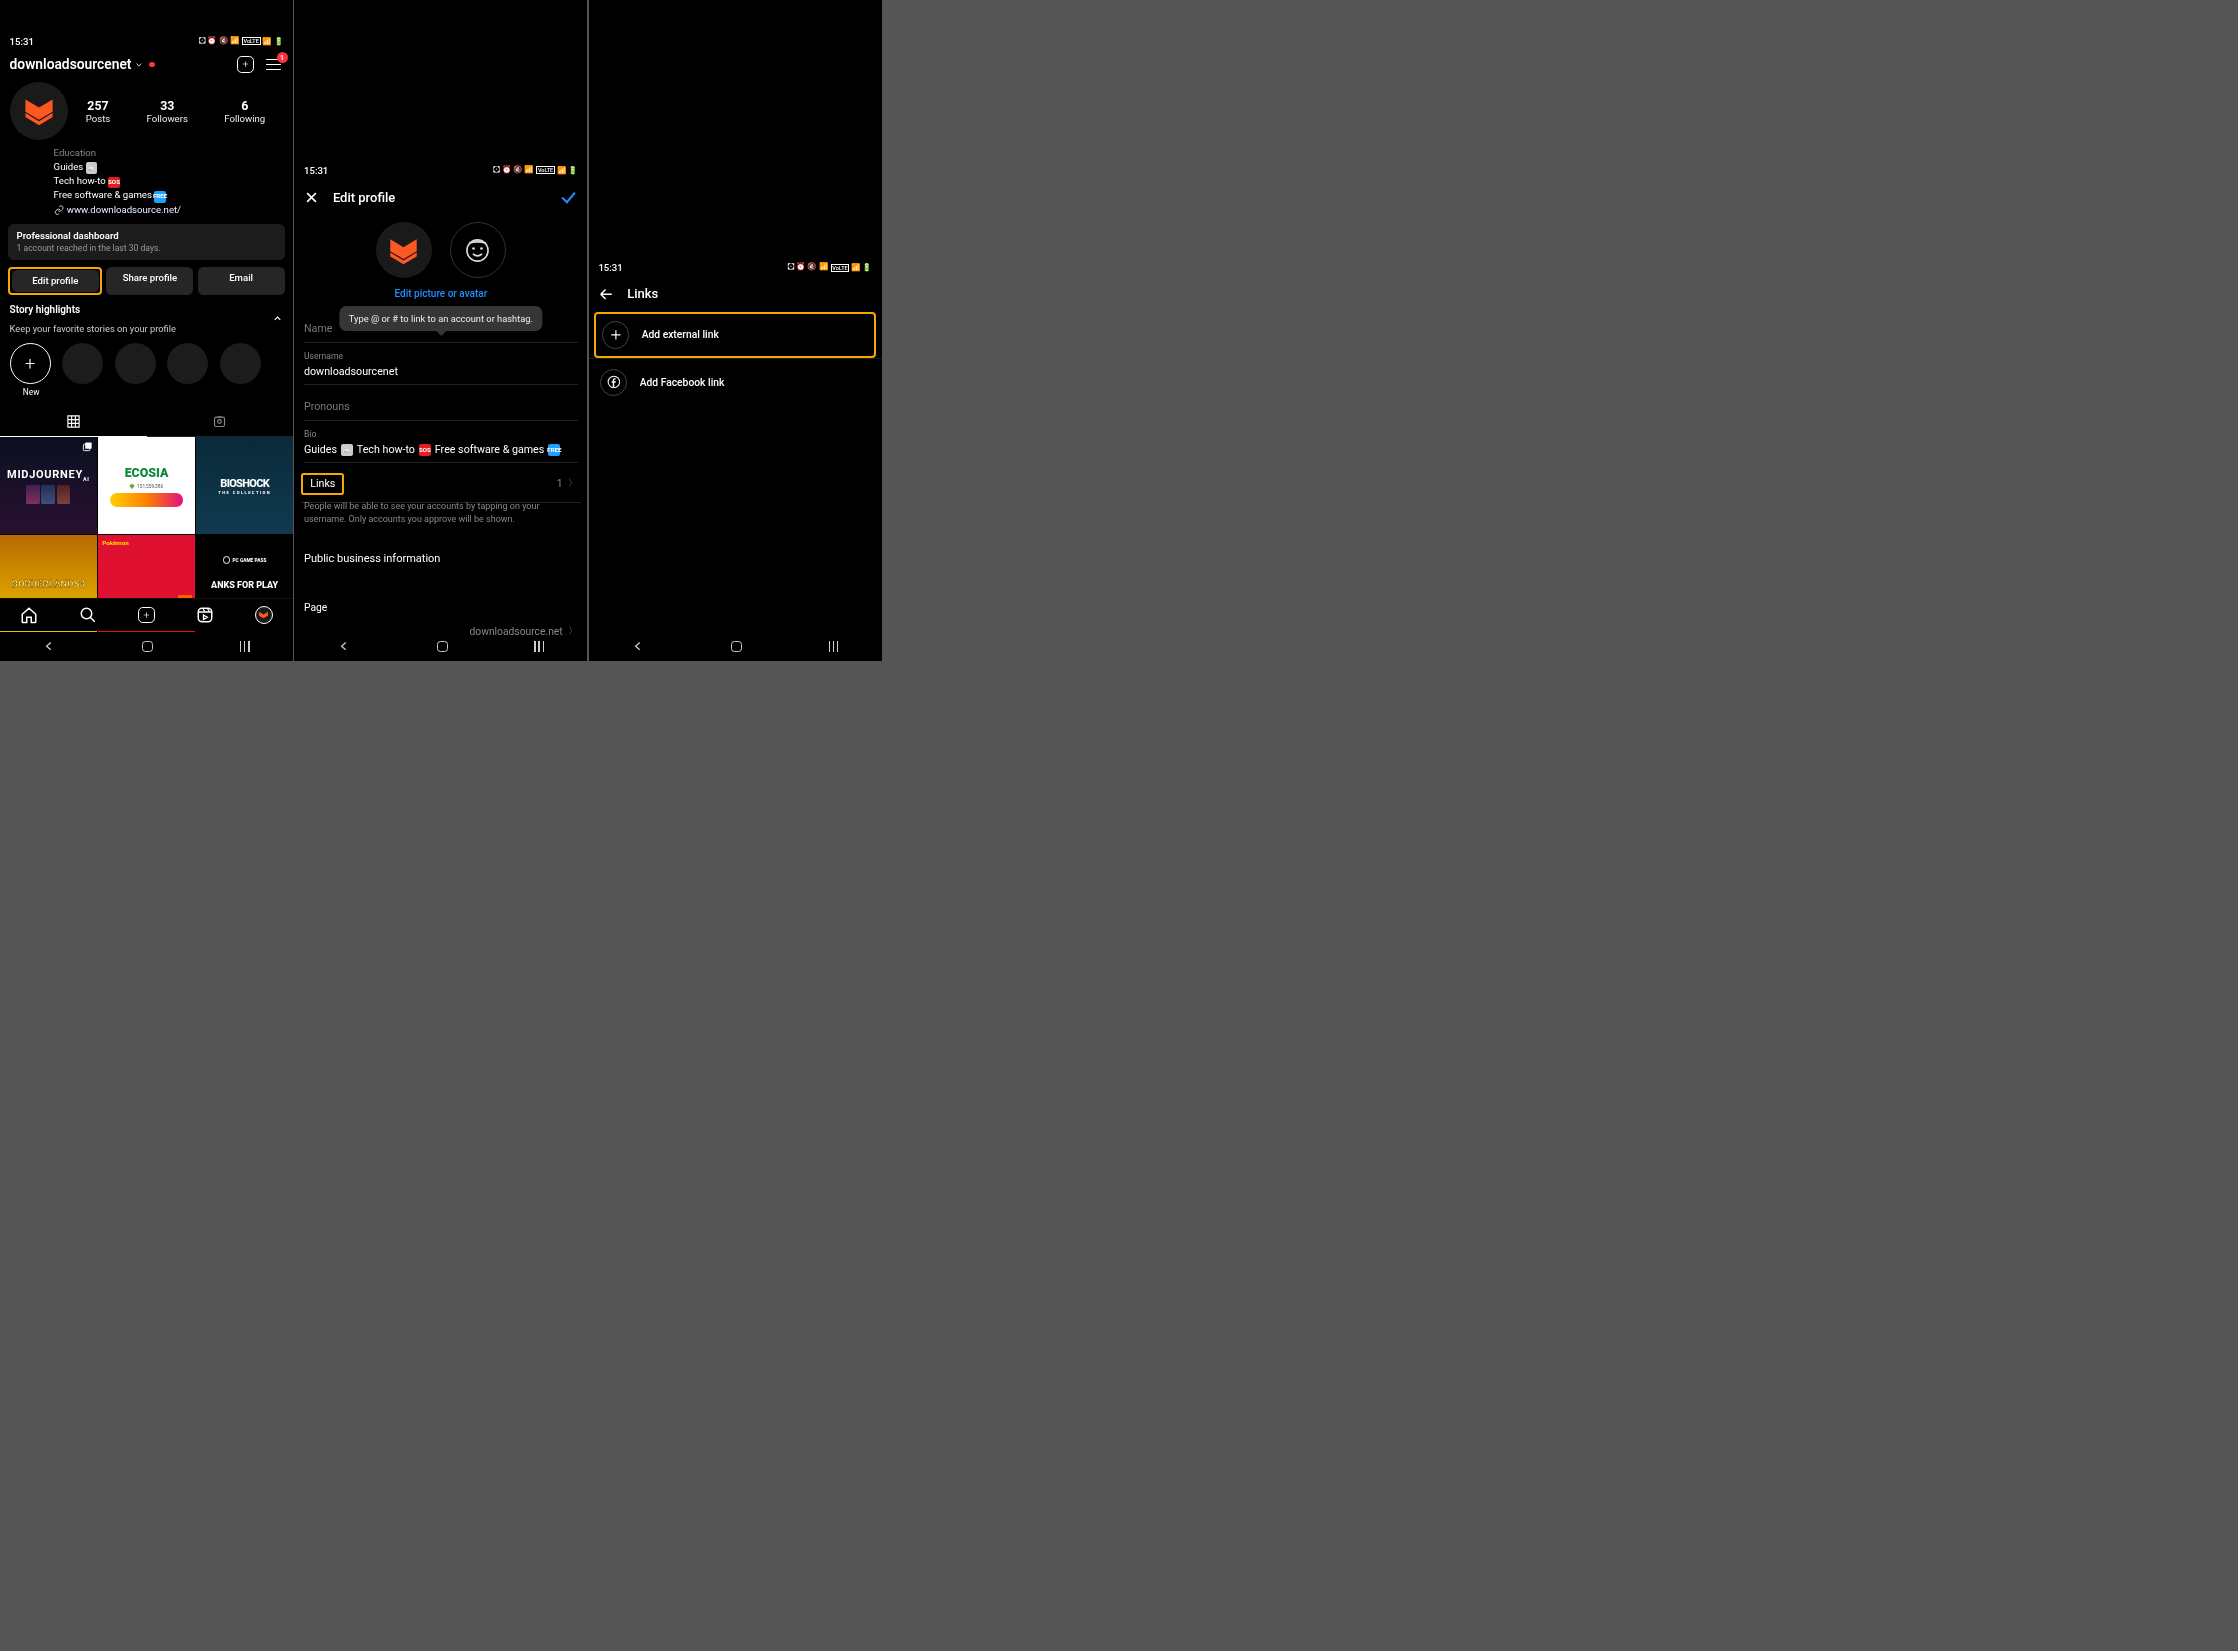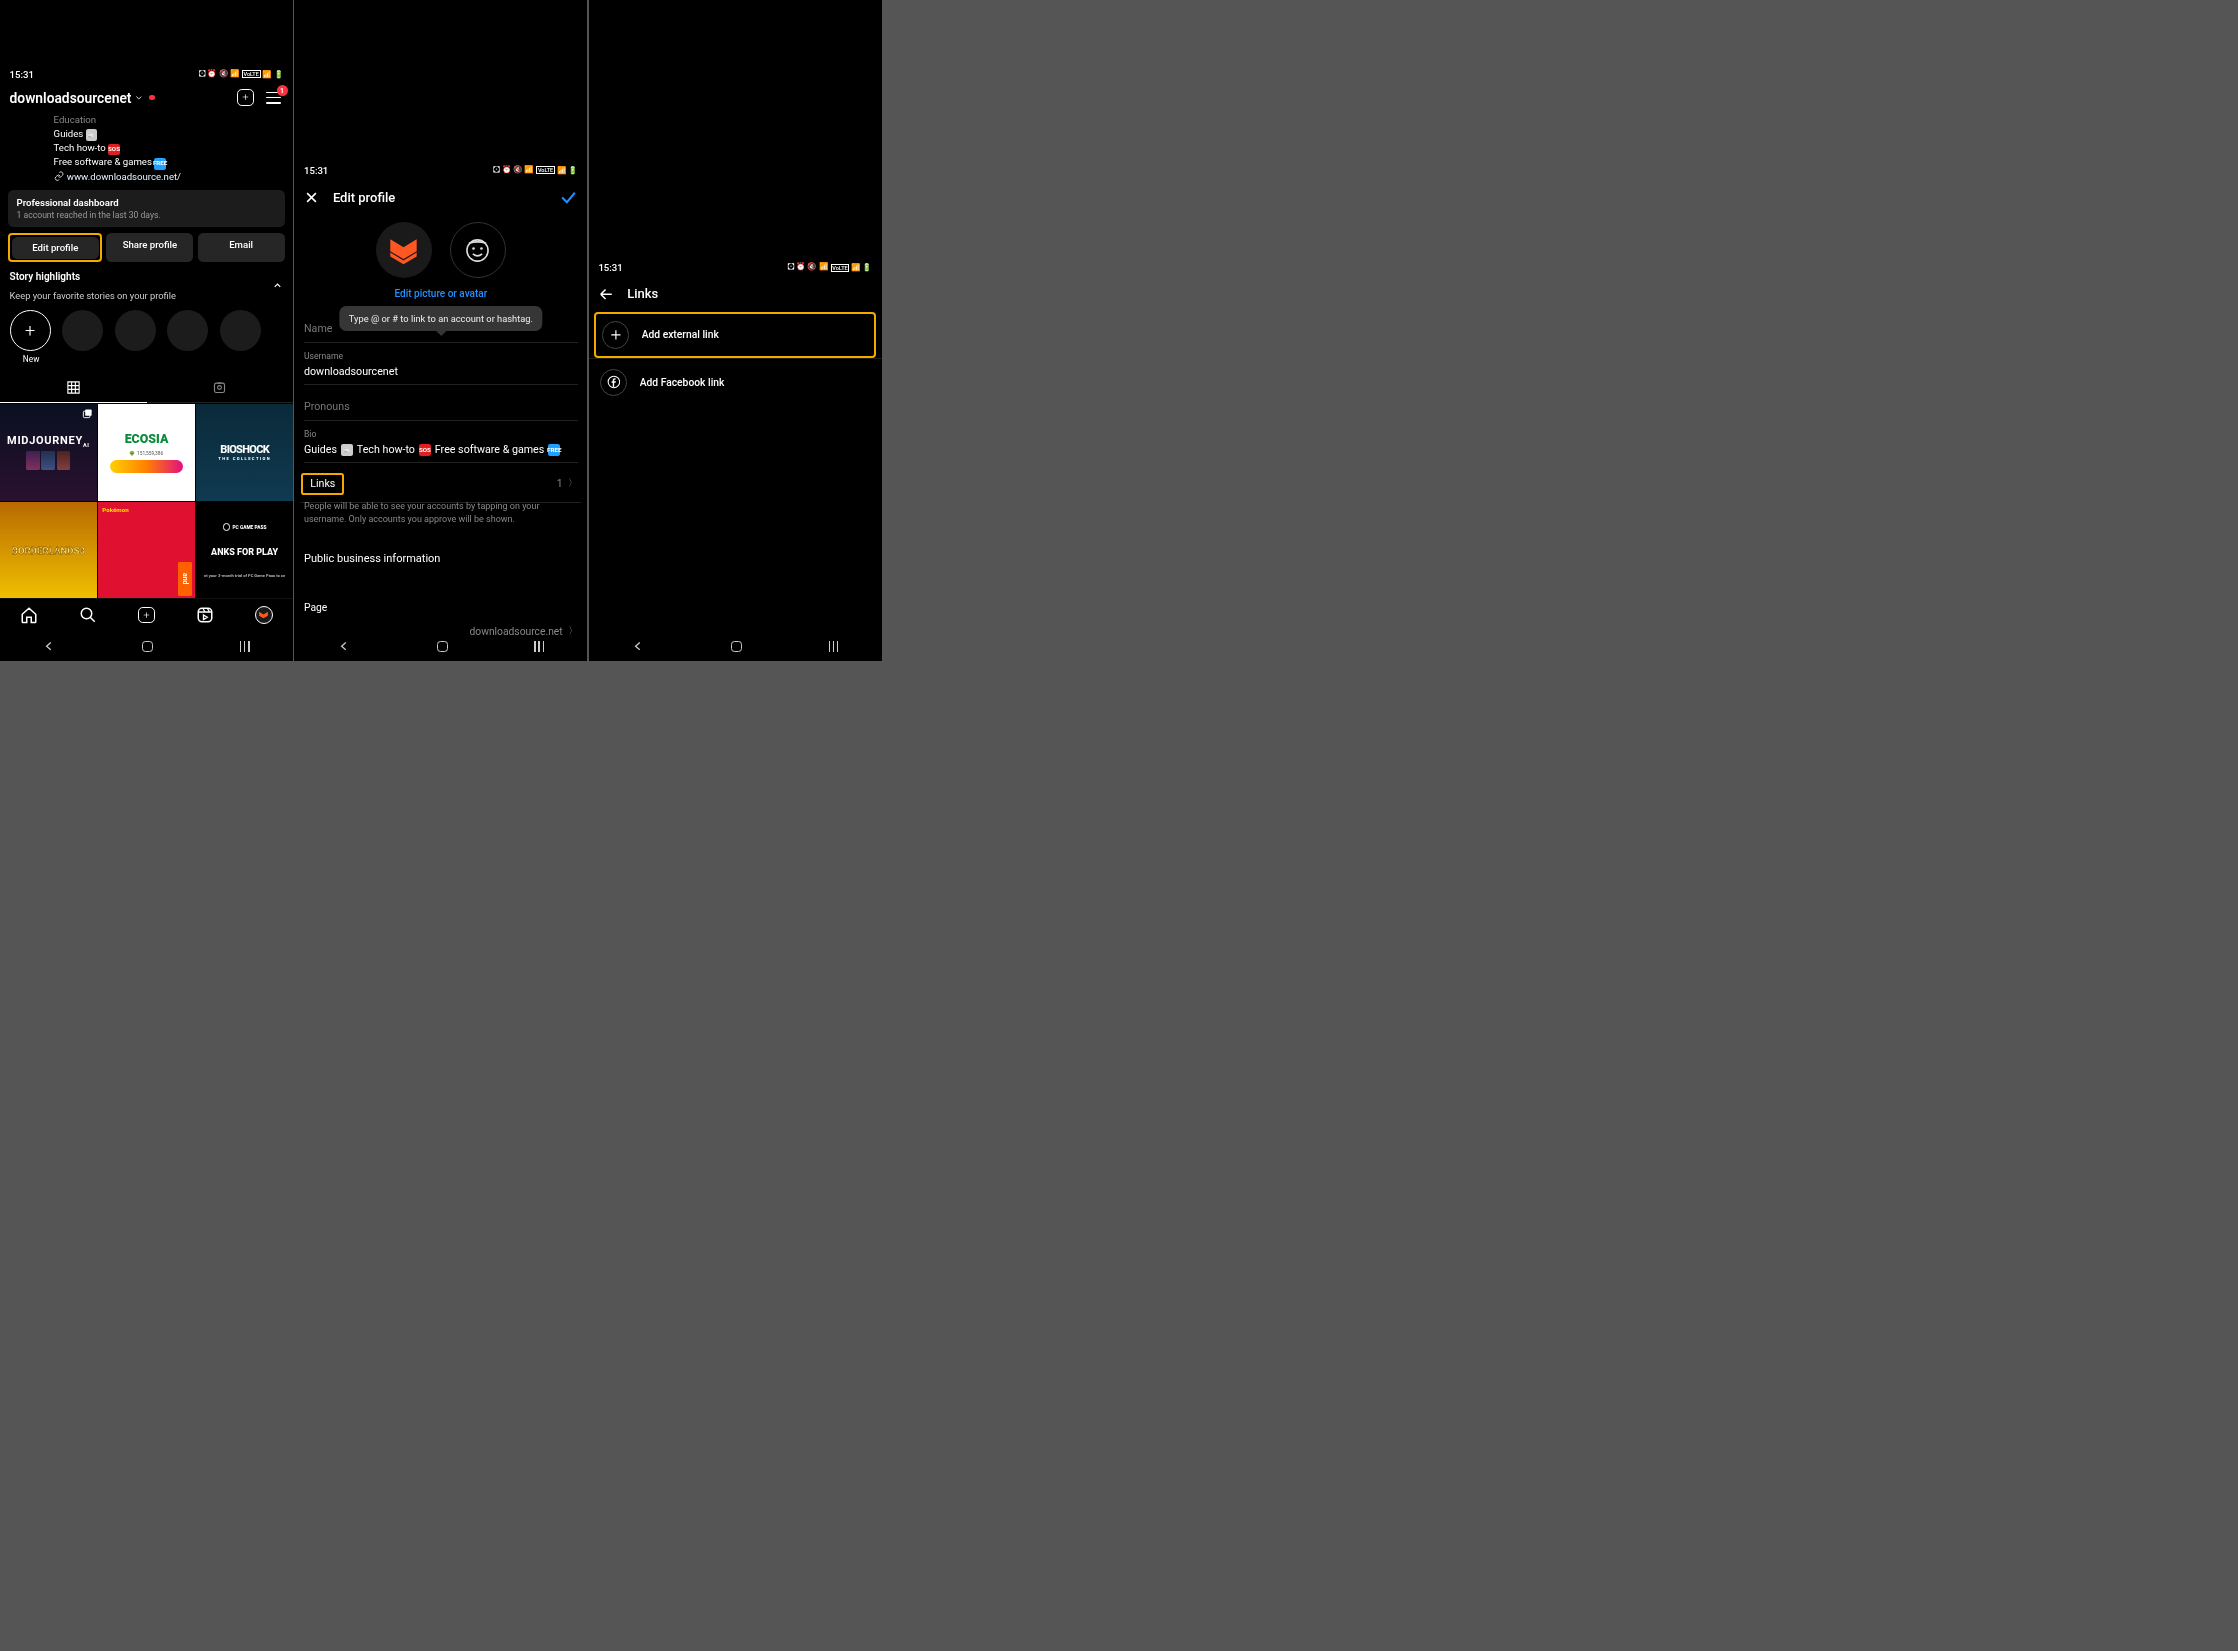--- a/index.html
+++ b/index.html
@@ -154,20 +154,41 @@
     <div class="iconbtn">
       <div class="burger">
           <div></div>
           <div></div>
           <div></div>
         </div>
       <span class="badge">1</span>
     </div>
   </div>
 
+  <div class="profrow">
+    <div class="avatar">
+      <svg viewBox="0 0 50 50">
+          <path d="M5 8 L25 20 L45 8 L45 26 L25 38 L5 26 Z M5 28 L25 40 L45 28 L45 34 L25 46 L5 34 Z" fill="#ff5722"></path>
+        </svg>
+    </div>
+    <div class="stats">
+      <div class="stat">
+          <div class="n">257</div>
+          <div class="l">Posts</div>
+        </div>
+      <div class="stat">
+          <div class="n">33</div>
+          <div class="l">Followers</div>
+        </div>
+      <div class="stat">
+          <div class="n">6</div>
+          <div class="l">Following</div>
+        </div>
+    </div>
+  </div>
 
   <div class="bio">
     <div class="cat">Education</div>
     <div><span>Guides</span> <span class="emoji e-news">📰</span></div>
     <div><span>Tech how-to</span> <span class="emoji e-sos">SOS</span></div>
     <div><span>Free software &amp; games</span> <span class="emoji e-free">FREE</span></div>
     <div class="link">
       <svg width="10.3" height="10.3" viewBox="0 0 24 24">
           <path d="M10 13a5 5 0 007 0l3-3a5 5 0 00-7-7l-1 1M14 11a5 5 0 00-7 0l-3 3a5 5 0 007 7l1-1" stroke="#e6f1ff" stroke-width="2" fill="none"></path>
         </svg>

